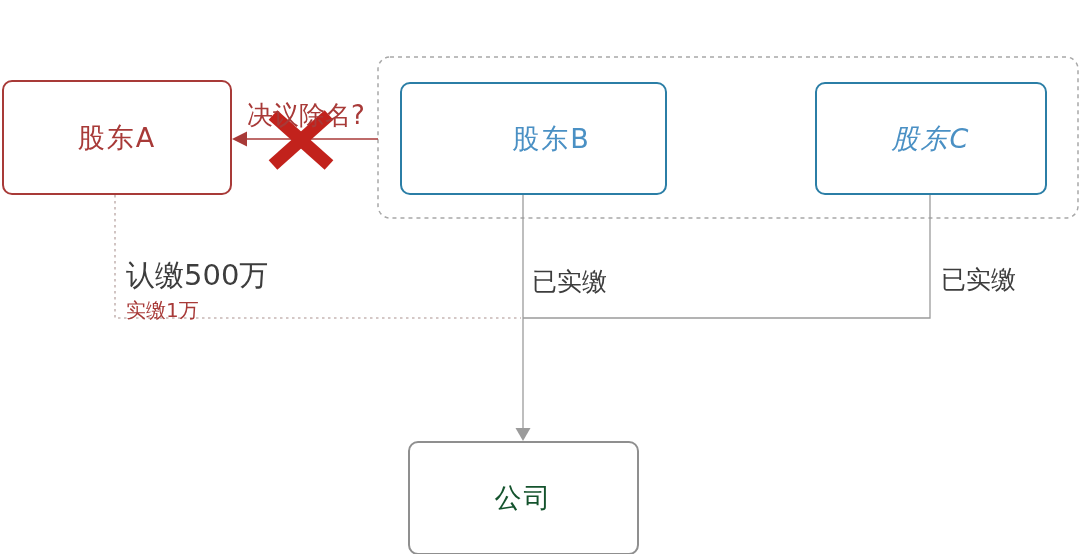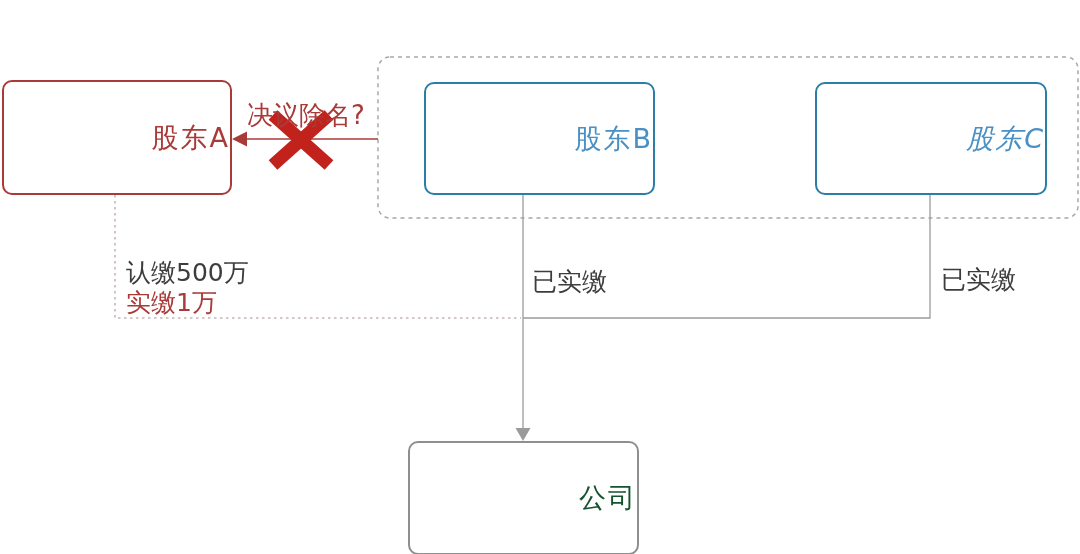--- a/index.html
+++ b/index.html
@@ -17,59 +17,60 @@
   .canvas{
     position:relative;
     width:1080px;height:554px;
     background:#ffffff;
     font-family:"DejaVu Sans","Liberation Sans",sans-serif;
     overflow:hidden;
   }
   .wires{position:absolute;left:0;top:0;width:1080px;height:554px;}
   .node{
     position:absolute;
-    display:flex;align-items:center;justify-content:flex-end;
+    display:flex;align-items:center;justify-content:center;
     background:#ffffff;
     border-radius:10px;
     font-size:27px;
     letter-spacing:2px;
   }
   .node-a{
     left:2px;top:80px;width:226px;height:111px;
     border:2.5px solid var(--red-accent);
     color:var(--red-accent);
   }
   .node-b{
-    left:424px;top:82px;width:227px;height:109px;
+    left:400px;top:82px;width:227px;height:109px;
     border:2px solid var(--blue-border);
     color:var(--blue-text);
+    padding-left:36px;
   }
   .node-c{
     left:815px;top:82px;width:228px;height:109px;
     border:2px solid var(--blue-border);
     color:var(--blue-text);
     font-style:italic;
   }
   .node-company{
     left:408px;top:441px;width:227px;height:110px;
     border:2px solid var(--gray-border);
     color:#14532d;
   }
   .lbl{position:absolute;white-space:nowrap;line-height:1.25;margin-top:27px;}
   .lbl-question{
     left:247px;top:72px;
     font-size:26px;color:var(--red-accent);
   }
   .lbl-subscribed{
     left:126px;top:230px;
-    font-size:25px;color:var(--dark-text);
+    font-size:29px;color:var(--dark-text);
   }
   .lbl-paid-a{
-    left:126px;top:260px;
-    font-size:25px;color:var(--red-accent);
+    left:126px;top:271px;
+    font-size:20px;color:var(--red-accent);
   }
   .lbl-paid-b{
     left:532px;top:239px;
     font-size:25px;color:var(--dark-text);
   }
   .lbl-paid-c{
     left:941px;top:237px;
     font-size:25px;color:var(--dark-text);
   }
   .stroke-gray{stroke:var(--gray-line);stroke-width:1.3;fill:none;}

